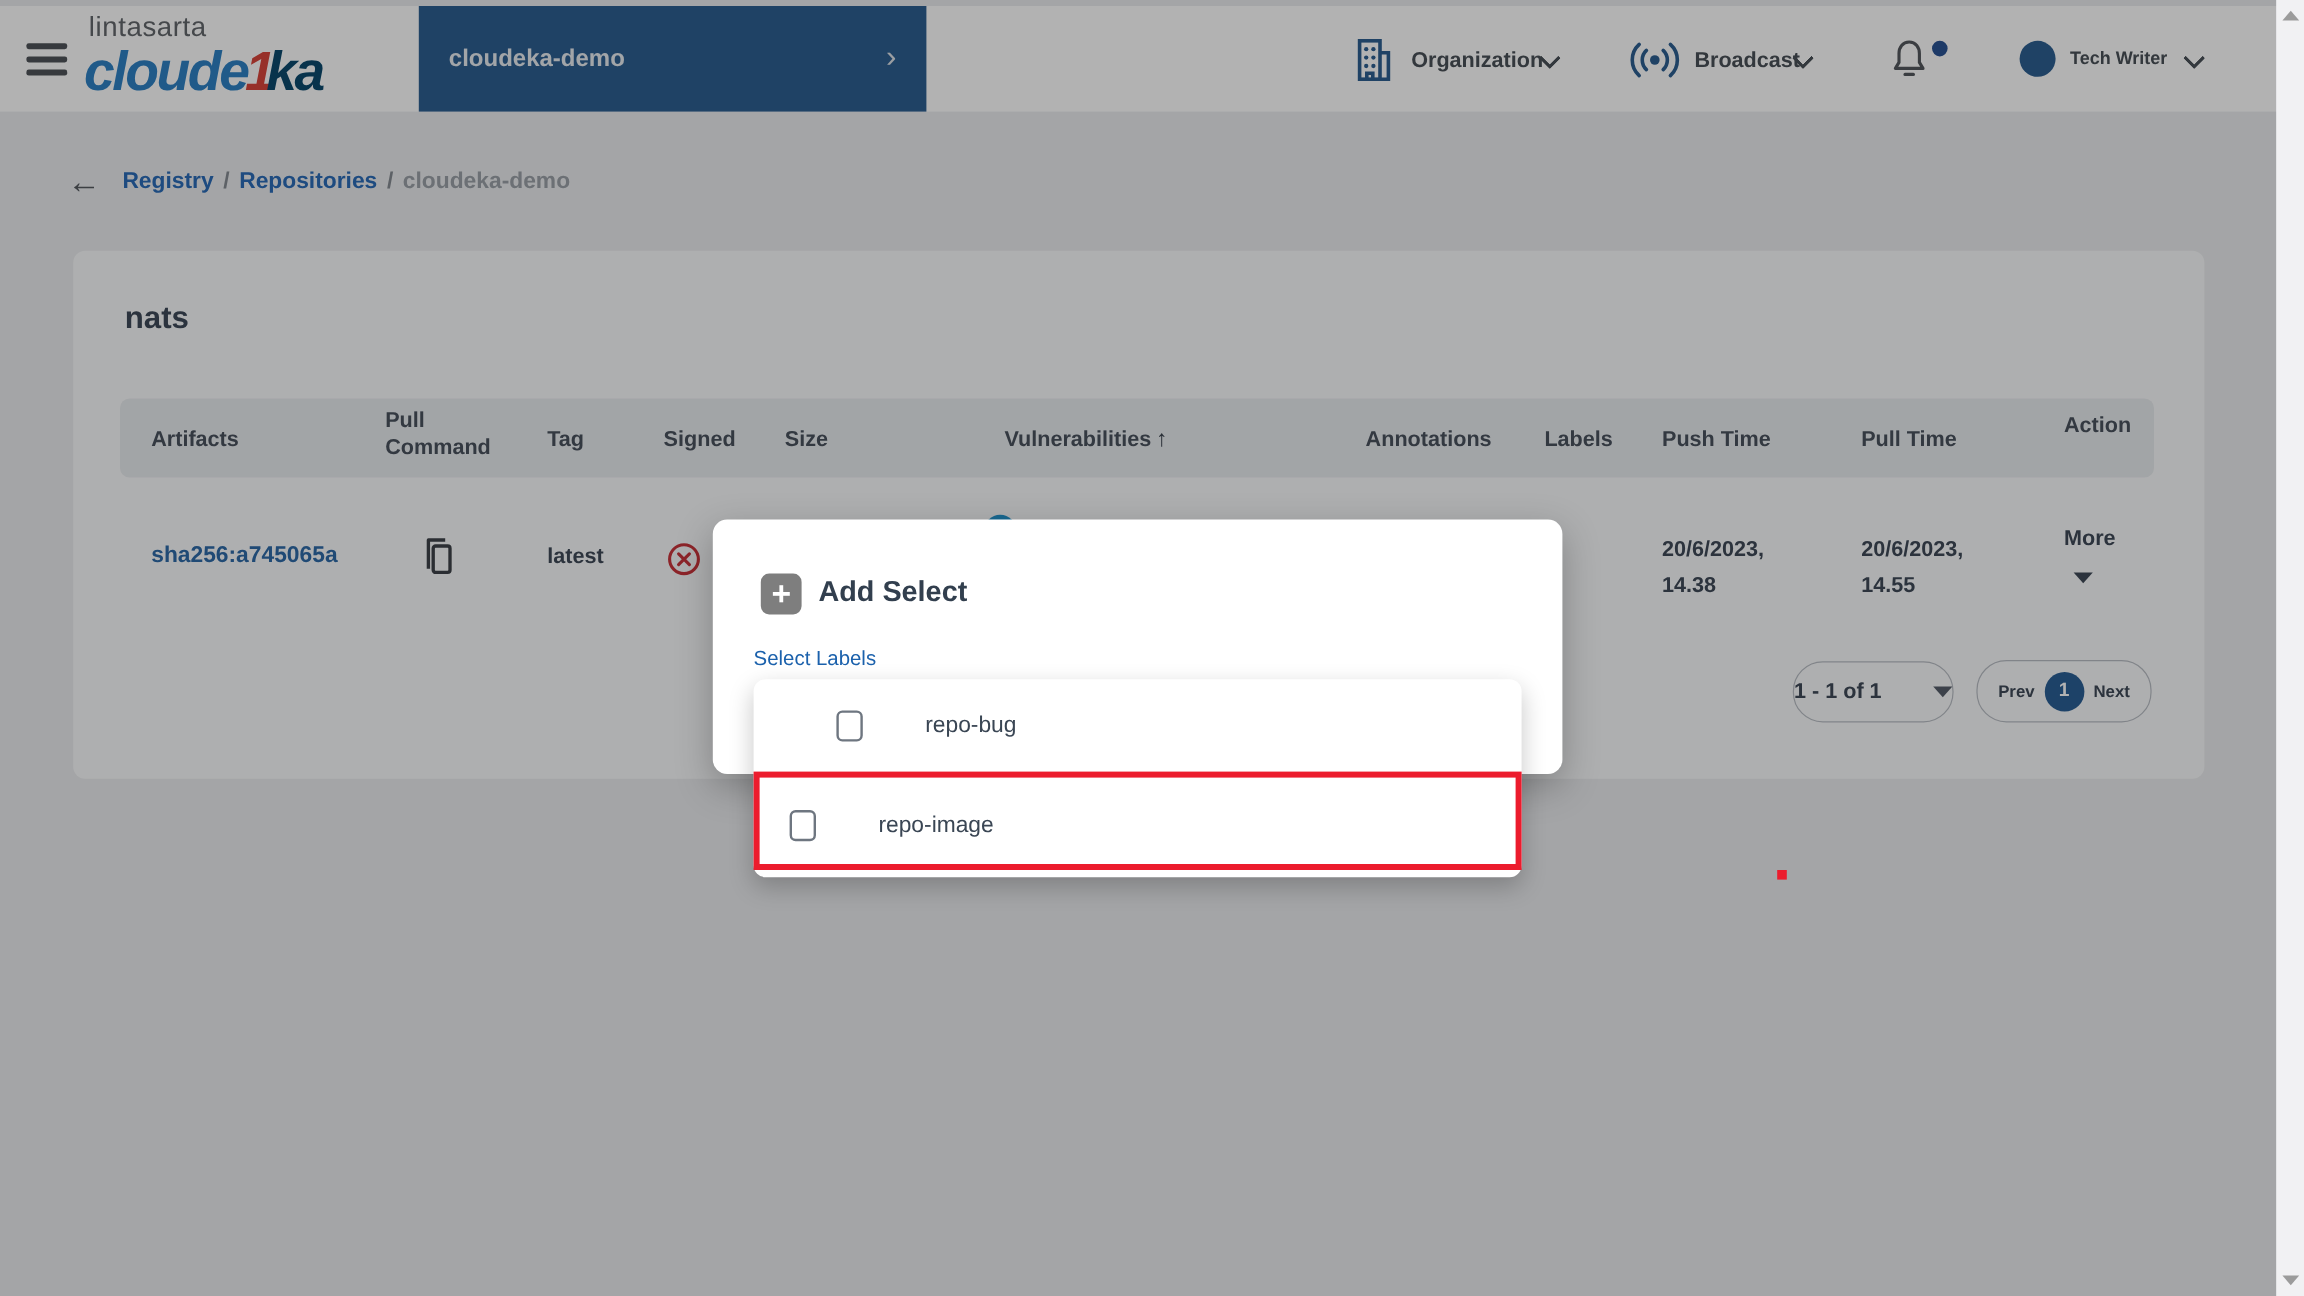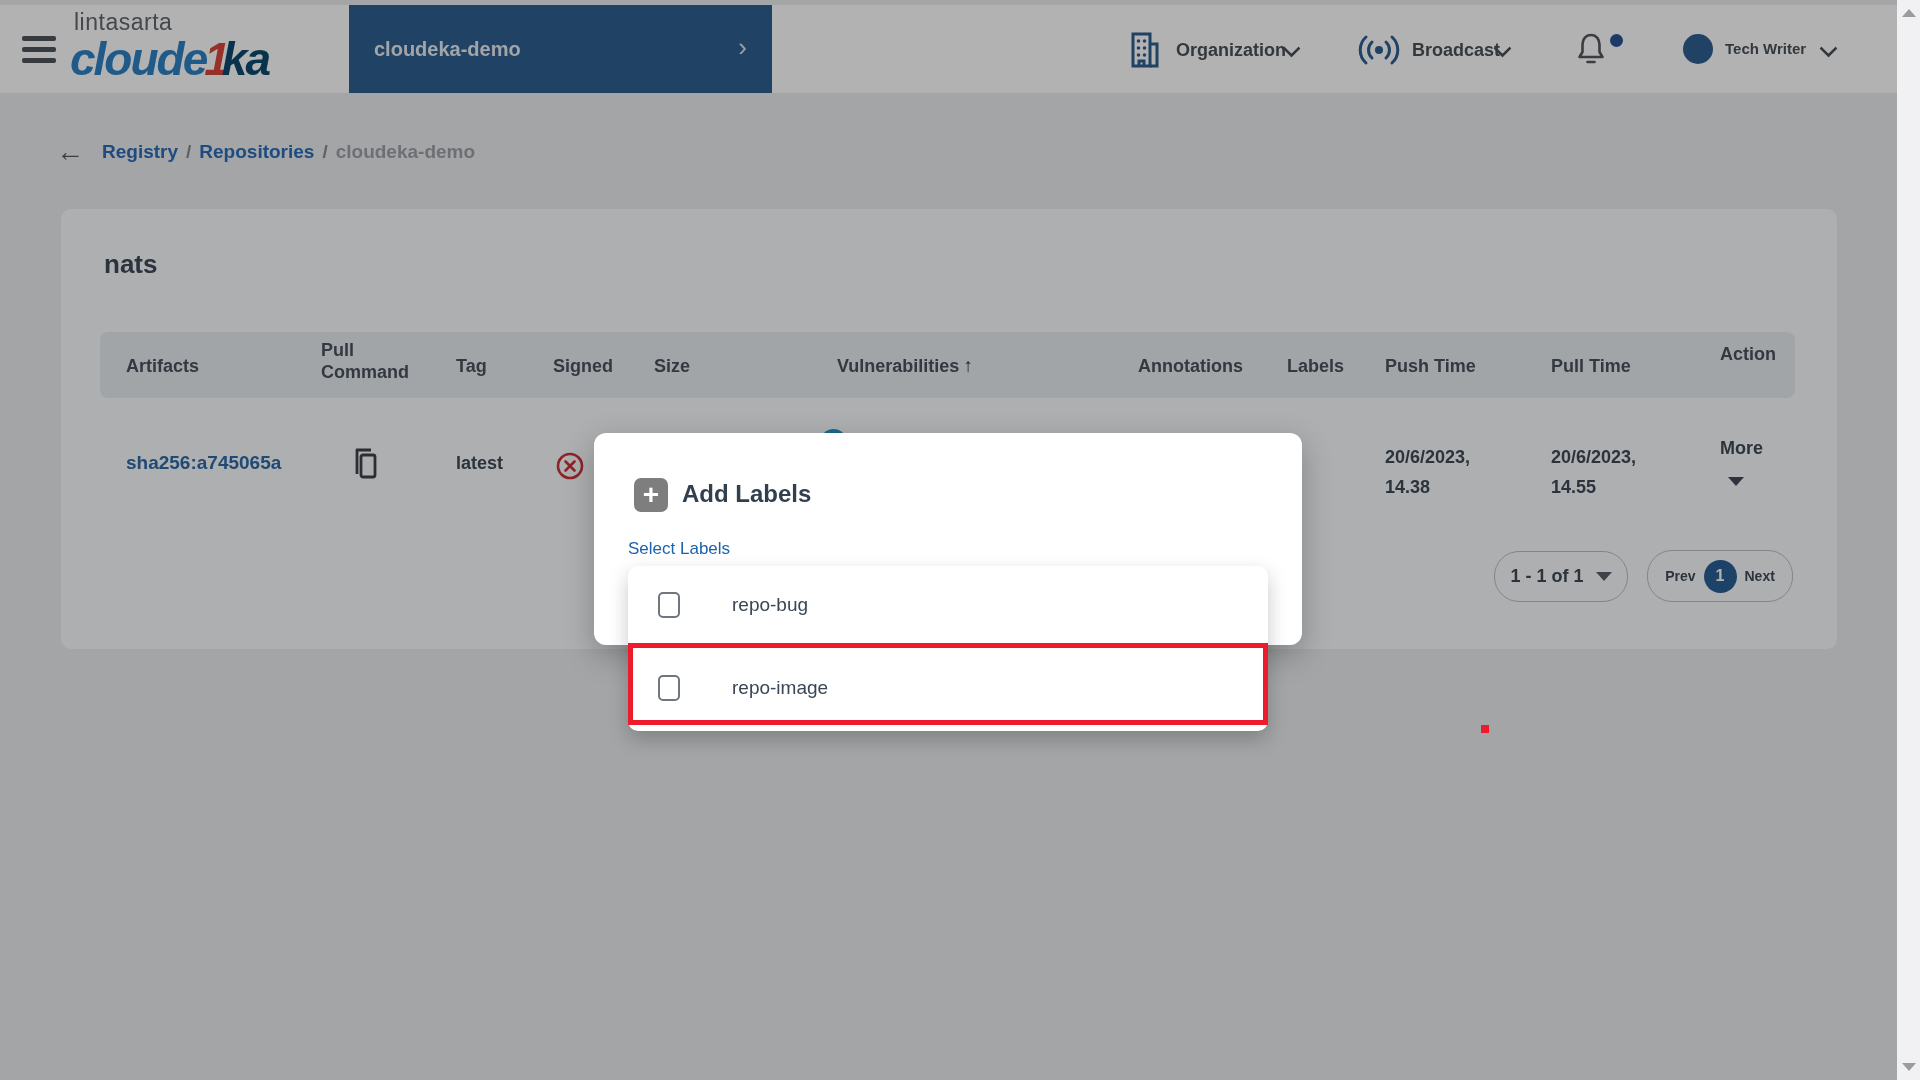--- a/index.html
+++ b/index.html
@@ -48,42 +48,42 @@
 
   .cell-link { position:absolute; left:65px; top:243px; font-size:19px; font-weight:bold; color:#2F6BA8; cursor:pointer; }
   .copy-icon { position:absolute; left:291px; top:237px; cursor:pointer; }
   .cell-tag { position:absolute; left:395px; top:244px; font-size:18px; font-weight:600; color:#3F4A58; }
   .signed-icon { position:absolute; left:494px; top:242px; }
   .cell-time { position:absolute; top:233px; width:118px; font-size:18px; font-weight:bold; color:#3F4A58; line-height:30px; }
   .push-pos { left:1324px; } .pull-pos { left:1490px; }
   .more-btn { position:absolute; left:1659px; top:229px; font-size:18px; font-weight:bold; color:#3F4A58; cursor:pointer; }
   .more-caret { position:absolute; left:1667px; top:268px; width:0; height:0; border-left:8px solid transparent; border-right:8px solid transparent; border-top:9px solid #3F4A58; }
 
-  .pagi-size { position:absolute; left:1433px; top:342px; width:134px; height:51px; border:1.5px solid #B9BEC5; border-radius:25px; display:flex; align-items:center; justify-content:center; gap:12px; cursor:pointer; }
+  .pagi-size { position:absolute; left:1433px; top:342px; width:134px; height:51px; border:1.5px solid #B9BEC5; border-radius:25px; display:flex; align-items:center; justify-content:space-between; gap:12px; cursor:pointer; }
   .pagi-size-label { font-size:18px; color:#3F4A58; font-weight:600; }
   .pagi-caret { width:0; height:0; border-left:8px solid transparent; border-right:8px solid transparent; border-top:9px solid #565E6A; }
   .pagi-nav { position:absolute; left:1586px; top:341px; width:146px; height:52px; border:1.5px solid #B9BEC5; border-radius:25px; display:flex; align-items:center; justify-content:center; gap:8px; }
   .pagi-btn { font-size:14px; color:#3F4A58; font-weight:600; cursor:pointer; }
   .pagi-page { width:33px; height:33px; border-radius:50%; background:#2A5F96; color:#fff; font-size:16px; font-weight:bold; display:flex; align-items:center; justify-content:center; cursor:pointer; }
 
   .peek-circle { position:absolute; left:820px; top:429px; width:27px; height:27px; border-radius:50%; background:#2596CF; }
 
   
   .dim-overlay { position:absolute; left:0; top:0; right:23px; bottom:0; background:rgba(0,0,0,0.30); z-index:40; }
 
   
   .modal { position:absolute; left:594px; top:433px; width:708px; height:212px; background:#ffffff; border-radius:12px; box-shadow:0 10px 30px rgba(0,0,0,.25); z-index:50; }
   .modal-plus { position:absolute; left:40px; top:45px; width:34px; height:34px; background:#7E7E7E; border-radius:7px; color:#fff; font-size:28px; font-weight:bold; display:flex; align-items:center; justify-content:center; line-height:28px; }
   .modal-title { position:absolute; left:88px; top:47px; font-size:24px; font-weight:800; color:#323F4E; }
   .modal-select-label { position:absolute; left:34px; top:106px; font-size:17px; color:#1B61AC; }
 
   
   .label-list { position:absolute; left:628px; top:566px; width:640px; height:165px; background:#ffffff; border-radius:10px; box-shadow:0 8px 20px rgba(0,0,0,.22); z-index:60; }
   .label-item { position:absolute; left:0; width:640px; display:flex; align-items:center; cursor:pointer; }
-  .label-item.i0 { top:0; height:78px; }
+  .label-item.i0 { top:0; height:78px;padding-left:39px; }
   .label-item.i1 { top:78px; height:87px; }
   .label-checkbox { margin-left:30px; width:22px; height:26px; border:2.5px solid #6E7680; border-radius:5px; background:#fff; cursor:pointer; }
   .label-text { margin-left:52px; font-size:19px; color:#3A4654; font-weight:500; }
 
   .annotation-box { position:absolute; left:628px; top:643px; width:640px; height:82px; border:5px solid #EC1C2D; z-index:70; }
   .annotation-dot { position:absolute; left:1481px; top:725px; width:8px; height:8px; background:#EC1C2D; z-index:70; }
 
   
   .scrollbar { position:absolute; left:1897px; top:0; width:23px; height:1080px; background:#F1F1F3; z-index:80; }
   .sb-up { position:absolute; left:5px; top:9px; width:0; height:0; border-left:7px solid transparent; border-right:7px solid transparent; border-bottom:8px solid #9B9B9B; cursor:pointer; }
@@ -207,21 +207,21 @@
       <span class="pagi-btn">Next</span>
     </div>
   </main>
 
   <span class="peek-circle"></span>
 
   <div class="dim-overlay"></div>
 
   <section class="modal">
     <span class="modal-plus">+</span>
-    <h2 class="modal-title">Add Labels</h2>
+    <h2 class="modal-title">Add Select</h2>
     <span class="modal-select-label">Select Labels</span>
   </section>
 
   <div class="label-list">
     <div class="label-item i0">
       <span class="label-checkbox"></span>
       <span class="label-text">repo-bug</span>
     </div>
     <div class="label-item i1">
       <span class="label-checkbox"></span>

